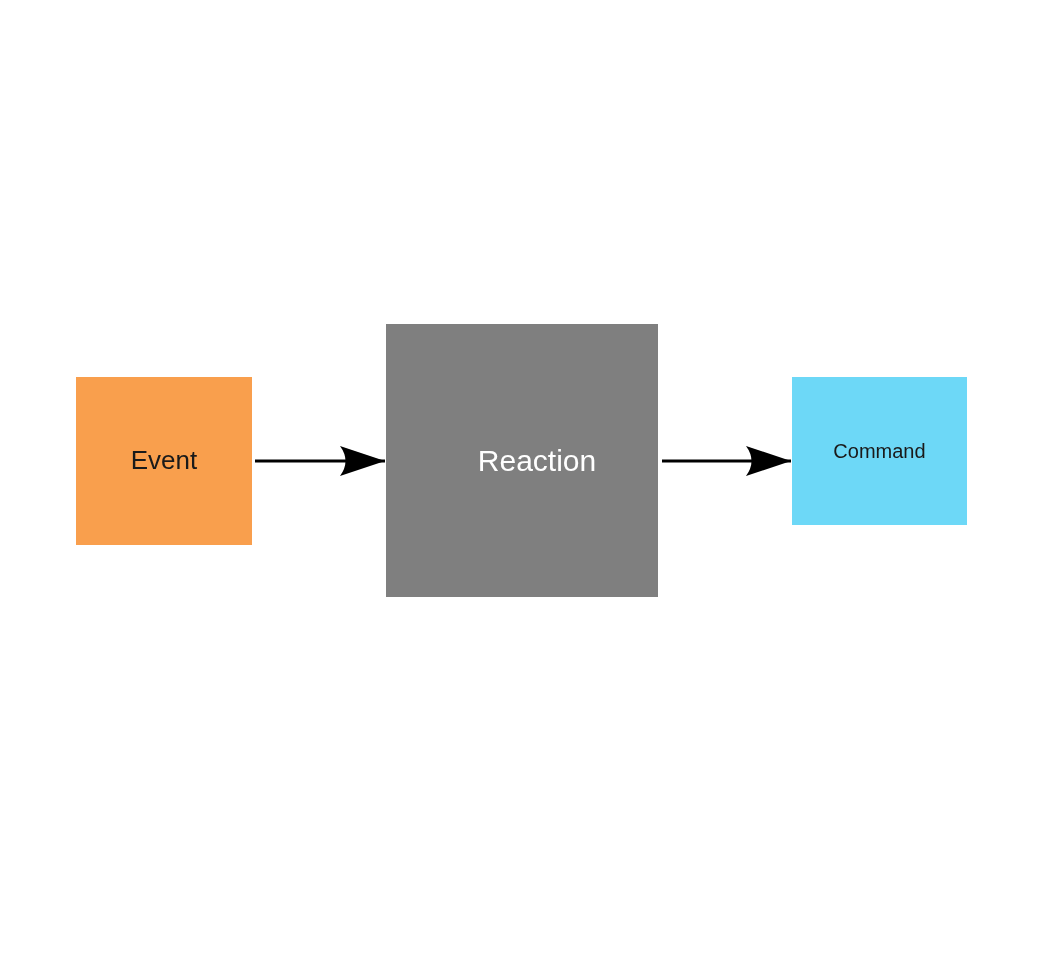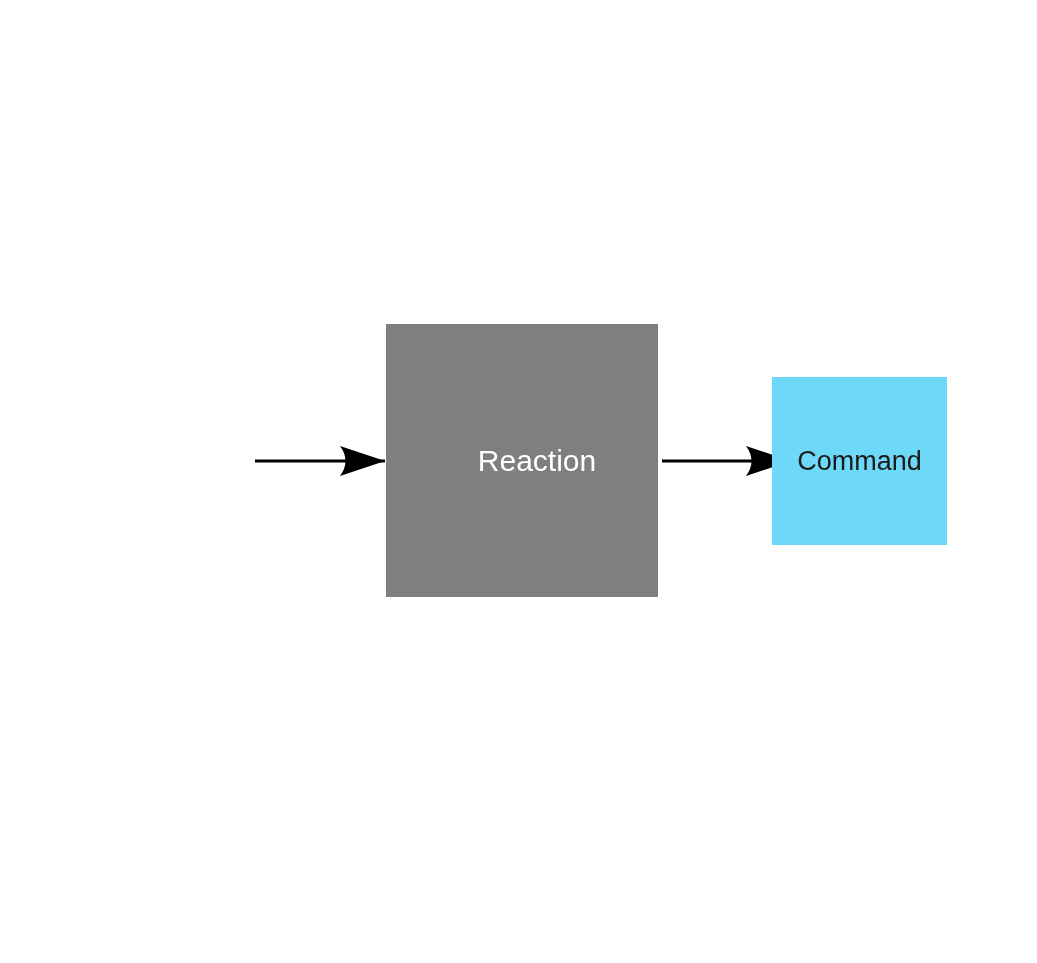--- a/index.html
+++ b/index.html
@@ -44,25 +44,25 @@
   }
   .node-reaction {
     left: 386px;
     top: 324px;
     width: 272px;
     height: 273px;
     font-size: 30px;
     padding-left: 30px;
   }
   .node-command {
-    left: 772px;
+    left: 792px;
     top: 377px;
     width: 175px;
-    height: 168px;
-    font-size: 27px;
+    height: 148px;
+    font-size: 20px;
   }
   .node-label {
     display: block;
     line-height: 1.2;
   }
 </style>
 </head>
 <body>
 
 <div class="canvas">
@@ -70,20 +70,23 @@
   <svg class="edges-layer" viewBox="0 0 1037 963" xmlns="http://www.w3.org/2000/svg">
     <defs>
       <marker id="arrowhead" markerUnits="userSpaceOnUse" markerWidth="46" markerHeight="32" refX="45" refY="15" orient="auto" overflow="visible">
         <path d="M0,0 L45,15 L0,30 Q11,15 0,0 Z" style="fill: rgb(0, 0, 0);"></path>
       </marker>
     </defs>
     <line class="edge-line" x1="255" y1="461" x2="385" y2="461" marker-end="url(#arrowhead)" style="stroke: rgb(0, 0, 0);"></line>
     <line class="edge-line" x1="662" y1="461" x2="791" y2="461" marker-end="url(#arrowhead)" style="stroke: rgb(0, 0, 0);"></line>
   </svg>
 
+  <div class="node node-event" style="background-color: rgb(249, 159, 77); color: rgb(26, 26, 26);">
+    <span class="node-label">Event</span>
+  </div>
 
   <div class="node node-reaction" style="background-color: rgb(127, 127, 127); color: rgb(255, 255, 255);">
     <span class="node-label">Reaction</span>
   </div>
 
   <div class="node node-command" style="background-color: rgb(109, 216, 247); color: rgb(26, 26, 26);">
     <span class="node-label">Command</span>
   </div>
 
 </div>

